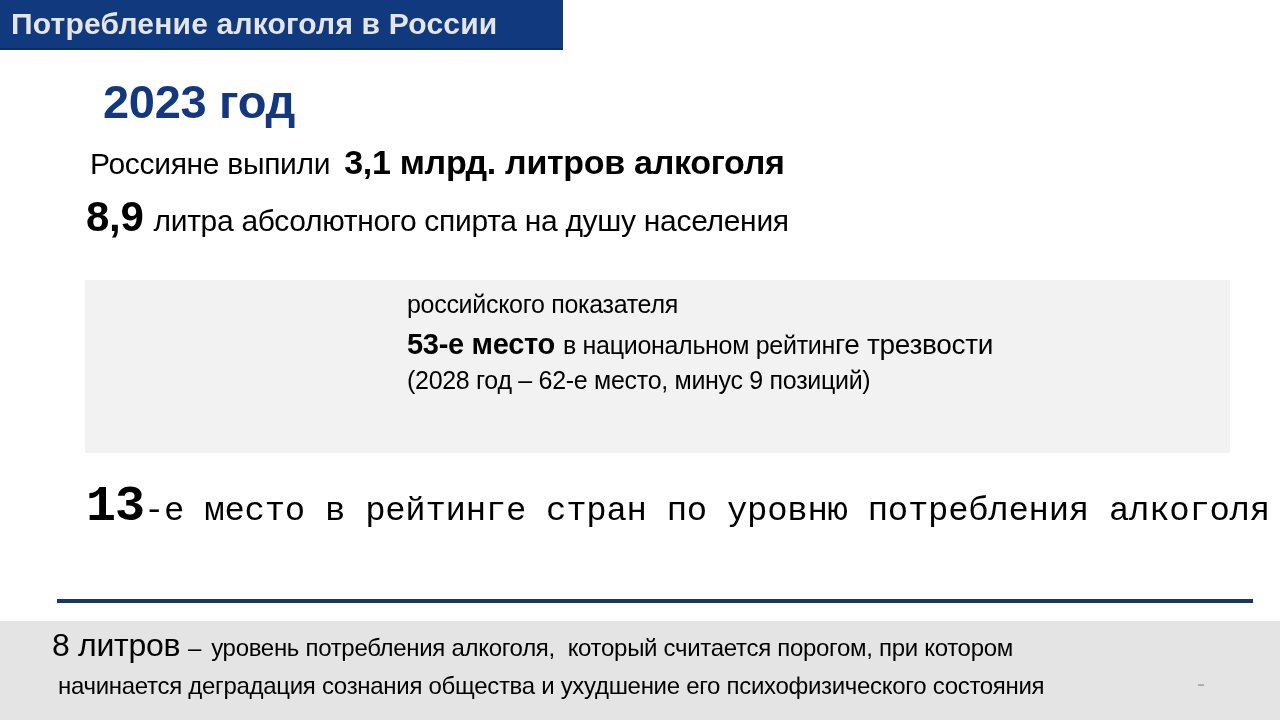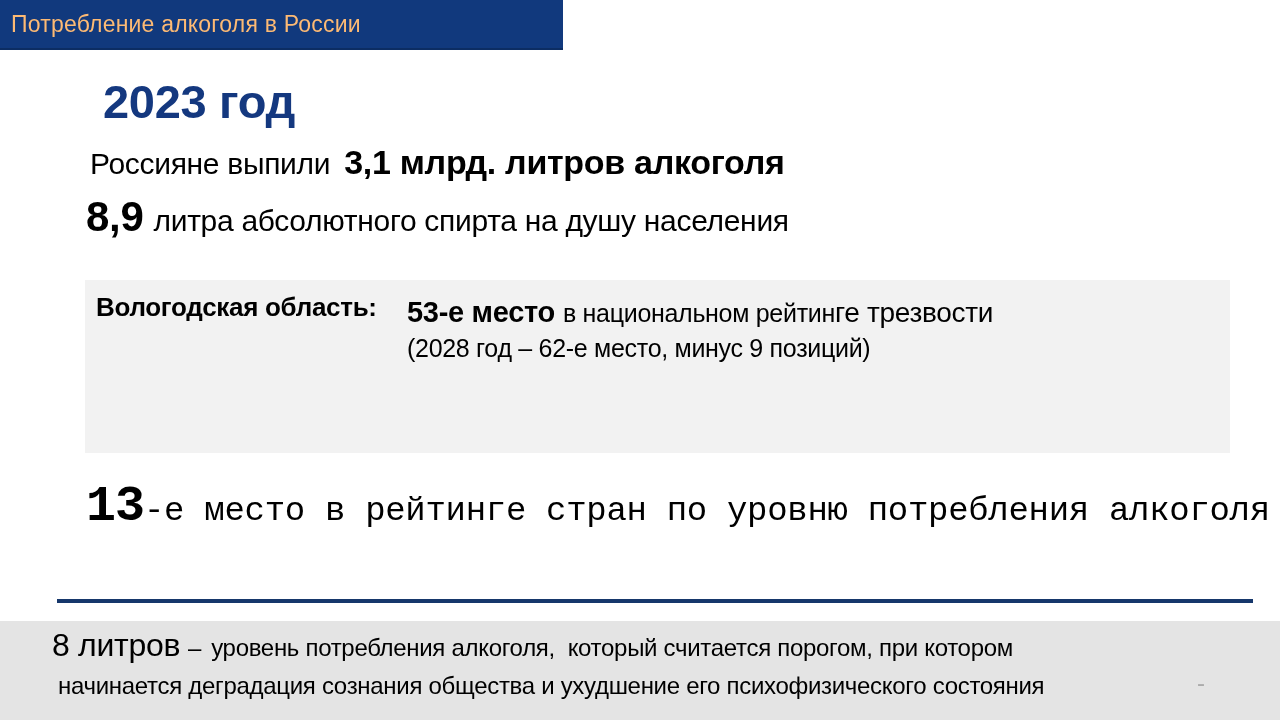--- a/index.html
+++ b/index.html
@@ -11,21 +11,21 @@
     background: #ffffff; overflow: hidden;
     font-family: "Liberation Sans", sans-serif;
     color: #000000; letter-spacing: -0.3px;
   }
 
   .topbar {
     position: absolute; left: 0; top: 0; width: 563px; height: 48px;
     background: #11397d; display: flex; align-items: center;
     padding-left: 11px; box-shadow: 0 2px 0 #0c2d63;
   }
-  .topbar .title { color: #fdba74; font-weight: normal; font-size: 23px; letter-spacing: 0.2px; }
+  .topbar .title { color: #e5e5e5; font-weight: bold; font-size: 30px; letter-spacing: 0.2px; }
 
   .year {
     position: absolute; left: 103px; top: 74px; margin: 0;
     font-size: 47px; font-weight: bold; color: #14387f;
   }
 
   .line1 { position: absolute; left: 90px; top: 143px; margin: 0; font-size: 30px; white-space: nowrap; }
   .line1 .t-bold { font-size: 34px; font-weight: bold; margin-left: 14px; }
 
   .line2 { position: absolute; left: 86px; top: 193px; margin: 0; font-size: 30px; white-space: nowrap; }
@@ -73,22 +73,22 @@
     <span class="title">Потребление алкоголя в России</span>
   </header>
 
   <h1 class="year">2023 год</h1>
 
   <p class="line1"><span>Россияне выпили</span><span class="t-bold">3,1 млрд. литров алкоголя</span></p>
 
   <p class="line2"><span class="v-bold">8,9</span><span>литра абсолютного спирта на душу населения</span></p>
 
   <section class="region-box">
-    <span class="region-label">Вологодская область:</span>
     <div class="region-content">
+      <p class="rl2">российского показателя</p>
       <p class="rl3"><b>53-е место</b><span>в национальном рейтин</span><span class="big">ге трезвости</span></p>
       <p class="rl4">(2028 год – 62-е место, минус 9 позиций)</p>
     </div>
   </section>
 
   <p class="line3"><b>13</b><span>-е место в рейтинге стран по уровню потребления алкоголя</span></p>
 
   <hr class="divider">
 
   <footer class="bottombar">

